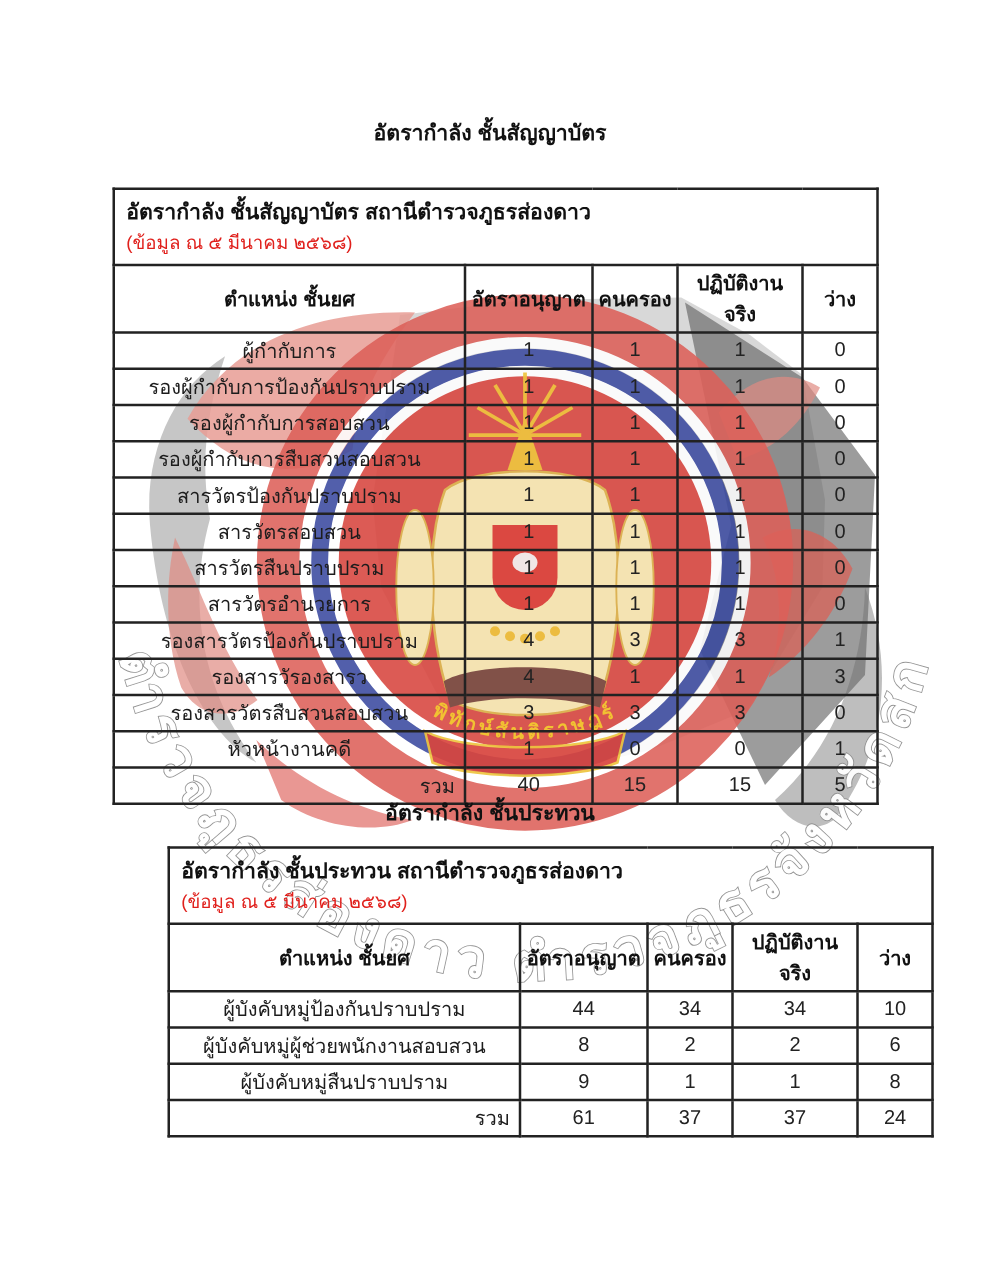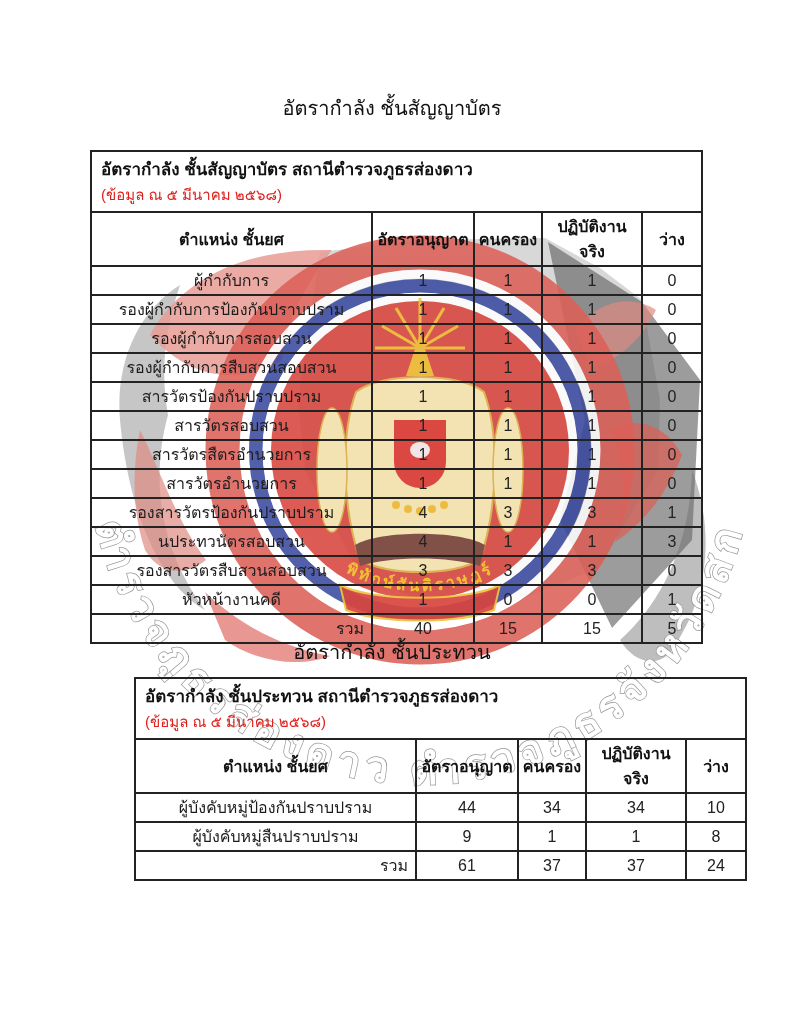--- a/index.html
+++ b/index.html
@@ -4,21 +4,21 @@
 <style>
   html,body { margin:0; padding:0; background:#ffffff; }
   .page {
     position:relative; width:791px; height:1024px; background:#ffffff;
     overflow:hidden; font-family:"Liberation Sans","DejaVu Sans",sans-serif;
     color:#1f1f1f;
   }
   .watermark { position:absolute; left:0; top:0; z-index:0; }
   .doc-title {
     position:absolute; left:0; width:784px; text-align:center;
-    font-size:20px; font-weight:normal; color:#111; z-index:2;
+    font-size:17px; font-weight:bold; color:#111; z-index:2;
   }
   .t1 { top:92px; }
   .t2 { top:636px; }
   .tbl-wrap { position:absolute; left:90px; width:595px; z-index:2; }
   .w1 { top:150px; }
   .w2 { top:677px;padding-left:44px; }
   table {
     width:611px; border-collapse:collapse; table-layout:fixed;
     background:transparent;
   }
@@ -167,42 +167,42 @@
             <td class="num">0</td>
           </tr>
           <tr>
             <td class="pos">สารวัตรสอบสวน</td>
             <td class="num">1</td>
             <td class="num">1</td>
             <td class="num">1</td>
             <td class="num">0</td>
           </tr>
           <tr>
-            <td class="pos">สารวัตรสืตรอำนวยการ</td>
+            <td class="pos">สารวัตรสืนปราบปราม</td>
             <td class="num">1</td>
             <td class="num">1</td>
             <td class="num">1</td>
             <td class="num">0</td>
           </tr>
           <tr>
             <td class="pos">สารวัตรอำนวยการ</td>
             <td class="num">1</td>
             <td class="num">1</td>
             <td class="num">1</td>
             <td class="num">0</td>
           </tr>
           <tr>
             <td class="pos">รองสารวัตรป้องกันปราบปราม</td>
             <td class="num">4</td>
             <td class="num">3</td>
             <td class="num">3</td>
             <td class="num">1</td>
           </tr>
           <tr>
-            <td class="pos">นประทวนัตรสอบสวน</td>
+            <td class="pos">รองสารวัรองสารว</td>
             <td class="num">4</td>
             <td class="num">1</td>
             <td class="num">1</td>
             <td class="num">3</td>
           </tr>
           <tr>
             <td class="pos">รองสารวัตรสืบสวนสอบสวน</td>
             <td class="num">3</td>
             <td class="num">3</td>
             <td class="num">3</td>
@@ -254,20 +254,27 @@
       </thead>
       <tbody>
           <tr>
             <td class="pos">ผู้บังคับหมู่ป้องกันปราบปราม</td>
             <td class="num">44</td>
             <td class="num">34</td>
             <td class="num">34</td>
             <td class="num">10</td>
           </tr>
           <tr>
+            <td class="pos">ผู้บังคับหมู่ผู้ช่วยพนักงานสอบสวน</td>
+            <td class="num">8</td>
+            <td class="num">2</td>
+            <td class="num">2</td>
+            <td class="num">6</td>
+          </tr>
+          <tr>
             <td class="pos">ผู้บังคับหมู่สืนปราบปราม</td>
             <td class="num">9</td>
             <td class="num">1</td>
             <td class="num">1</td>
             <td class="num">8</td>
           </tr>
           <tr class="total">
             <td class="pos">รวม</td>
             <td class="num">61</td>
             <td class="num">37</td>

